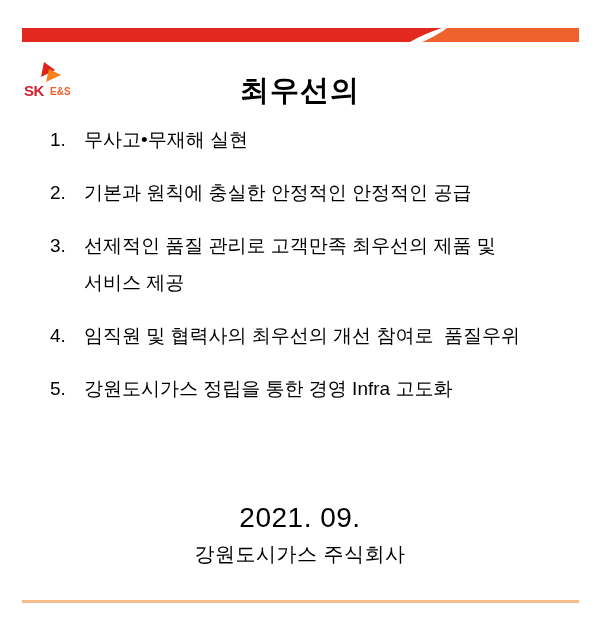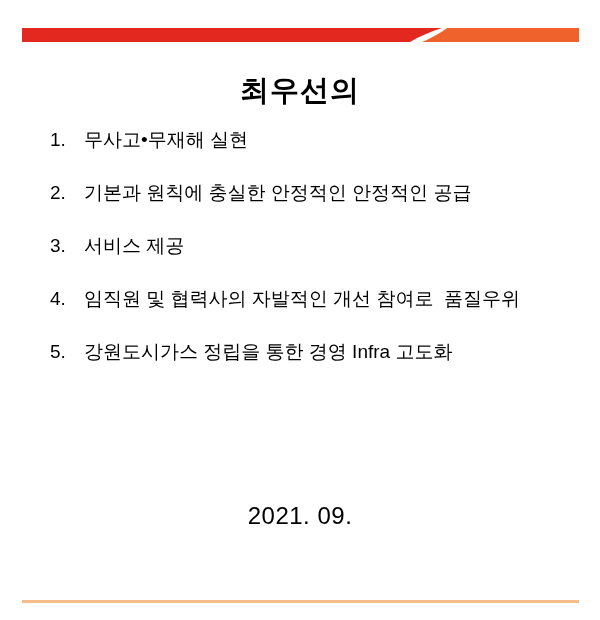--- a/index.html
+++ b/index.html
@@ -99,21 +99,21 @@
     white-space: pre-wrap;
   }
 
   
   .doc-date {
     position: absolute;
     left: 0;
     top: 502px;
     width: 100%;
     text-align: center;
-    font-size: 24px;
+    font-size: 28px;
     letter-spacing: 0.5px;
     color: #000000;
   }
   .doc-company {
     position: absolute;
     left: 0;
     top: 541px;
     width: 100%;
     text-align: center;
     font-size: 20px;
@@ -132,20 +132,28 @@
 </head>
 <body>
 
 <div class="page">
 
   <svg class="topbar" viewBox="0 0 557 14" preserveAspectRatio="none">
     <path d="M400,14 C412,9 419,4.5 425,0 L557,0 L557,14 Z" fill="#f0622c"></path>
     <path d="M0,0 L420,0 C408,4 397,8.5 388,14 L0,14 Z" fill="#e3291f"></path>
   </svg>
 
+  <div class="logo">
+    <svg class="wings" viewBox="0 0 24 22">
+      <polygon points="7,0 18,8 4,15" fill="#e02317"></polygon>
+      <polygon points="12,7 24,13 9,20" fill="#f5821f"></polygon>
+    </svg>
+    <span class="sk-text">SK</span>
+    <span class="es-text">E&amp;S</span>
+  </div>
 
   <h1 class="title">최우선의</h1>
 
   <div class="policy-list">
 
     <div class="policy-item">
       <span class="num">1.</span>
       <span class="txt">
         <span class="line">무사고•무재해 실현</span>
       </span>
@@ -154,37 +162,39 @@
     <div class="policy-item">
       <span class="num">2.</span>
       <span class="txt">
         <span class="line">기본과 원칙에 충실한 안정적인 안정적인 공급</span>
       </span>
     </div>
 
     <div class="policy-item">
       <span class="num">3.</span>
       <span class="txt">
+        <span class="line">선제적인 품질 관리로 고객만족 최우선의 제품 및</span>
         <span class="line">서비스 제공</span>
       </span>
     </div>
 
     <div class="policy-item">
       <span class="num">4.</span>
       <span class="txt">
-        <span class="line">임직원 및 협력사의 자발적인 개선 참여로  품질우위</span>
+        <span class="line">임직원 및 협력사의 최우선의 개선 참여로  품질우위</span>
       </span>
     </div>
 
     <div class="policy-item">
       <span class="num">5.</span>
       <span class="txt">
         <span class="line">강원도시가스 정립을 통한 경영 Infra 고도화</span>
       </span>
     </div>
 
   </div>
 
   <div class="doc-date">2021. 09.</div>
+  <div class="doc-company">강원도시가스 주식회사</div>
 
   <div class="bottom-divider"></div>
 
 </div>
 
 </body></html>

